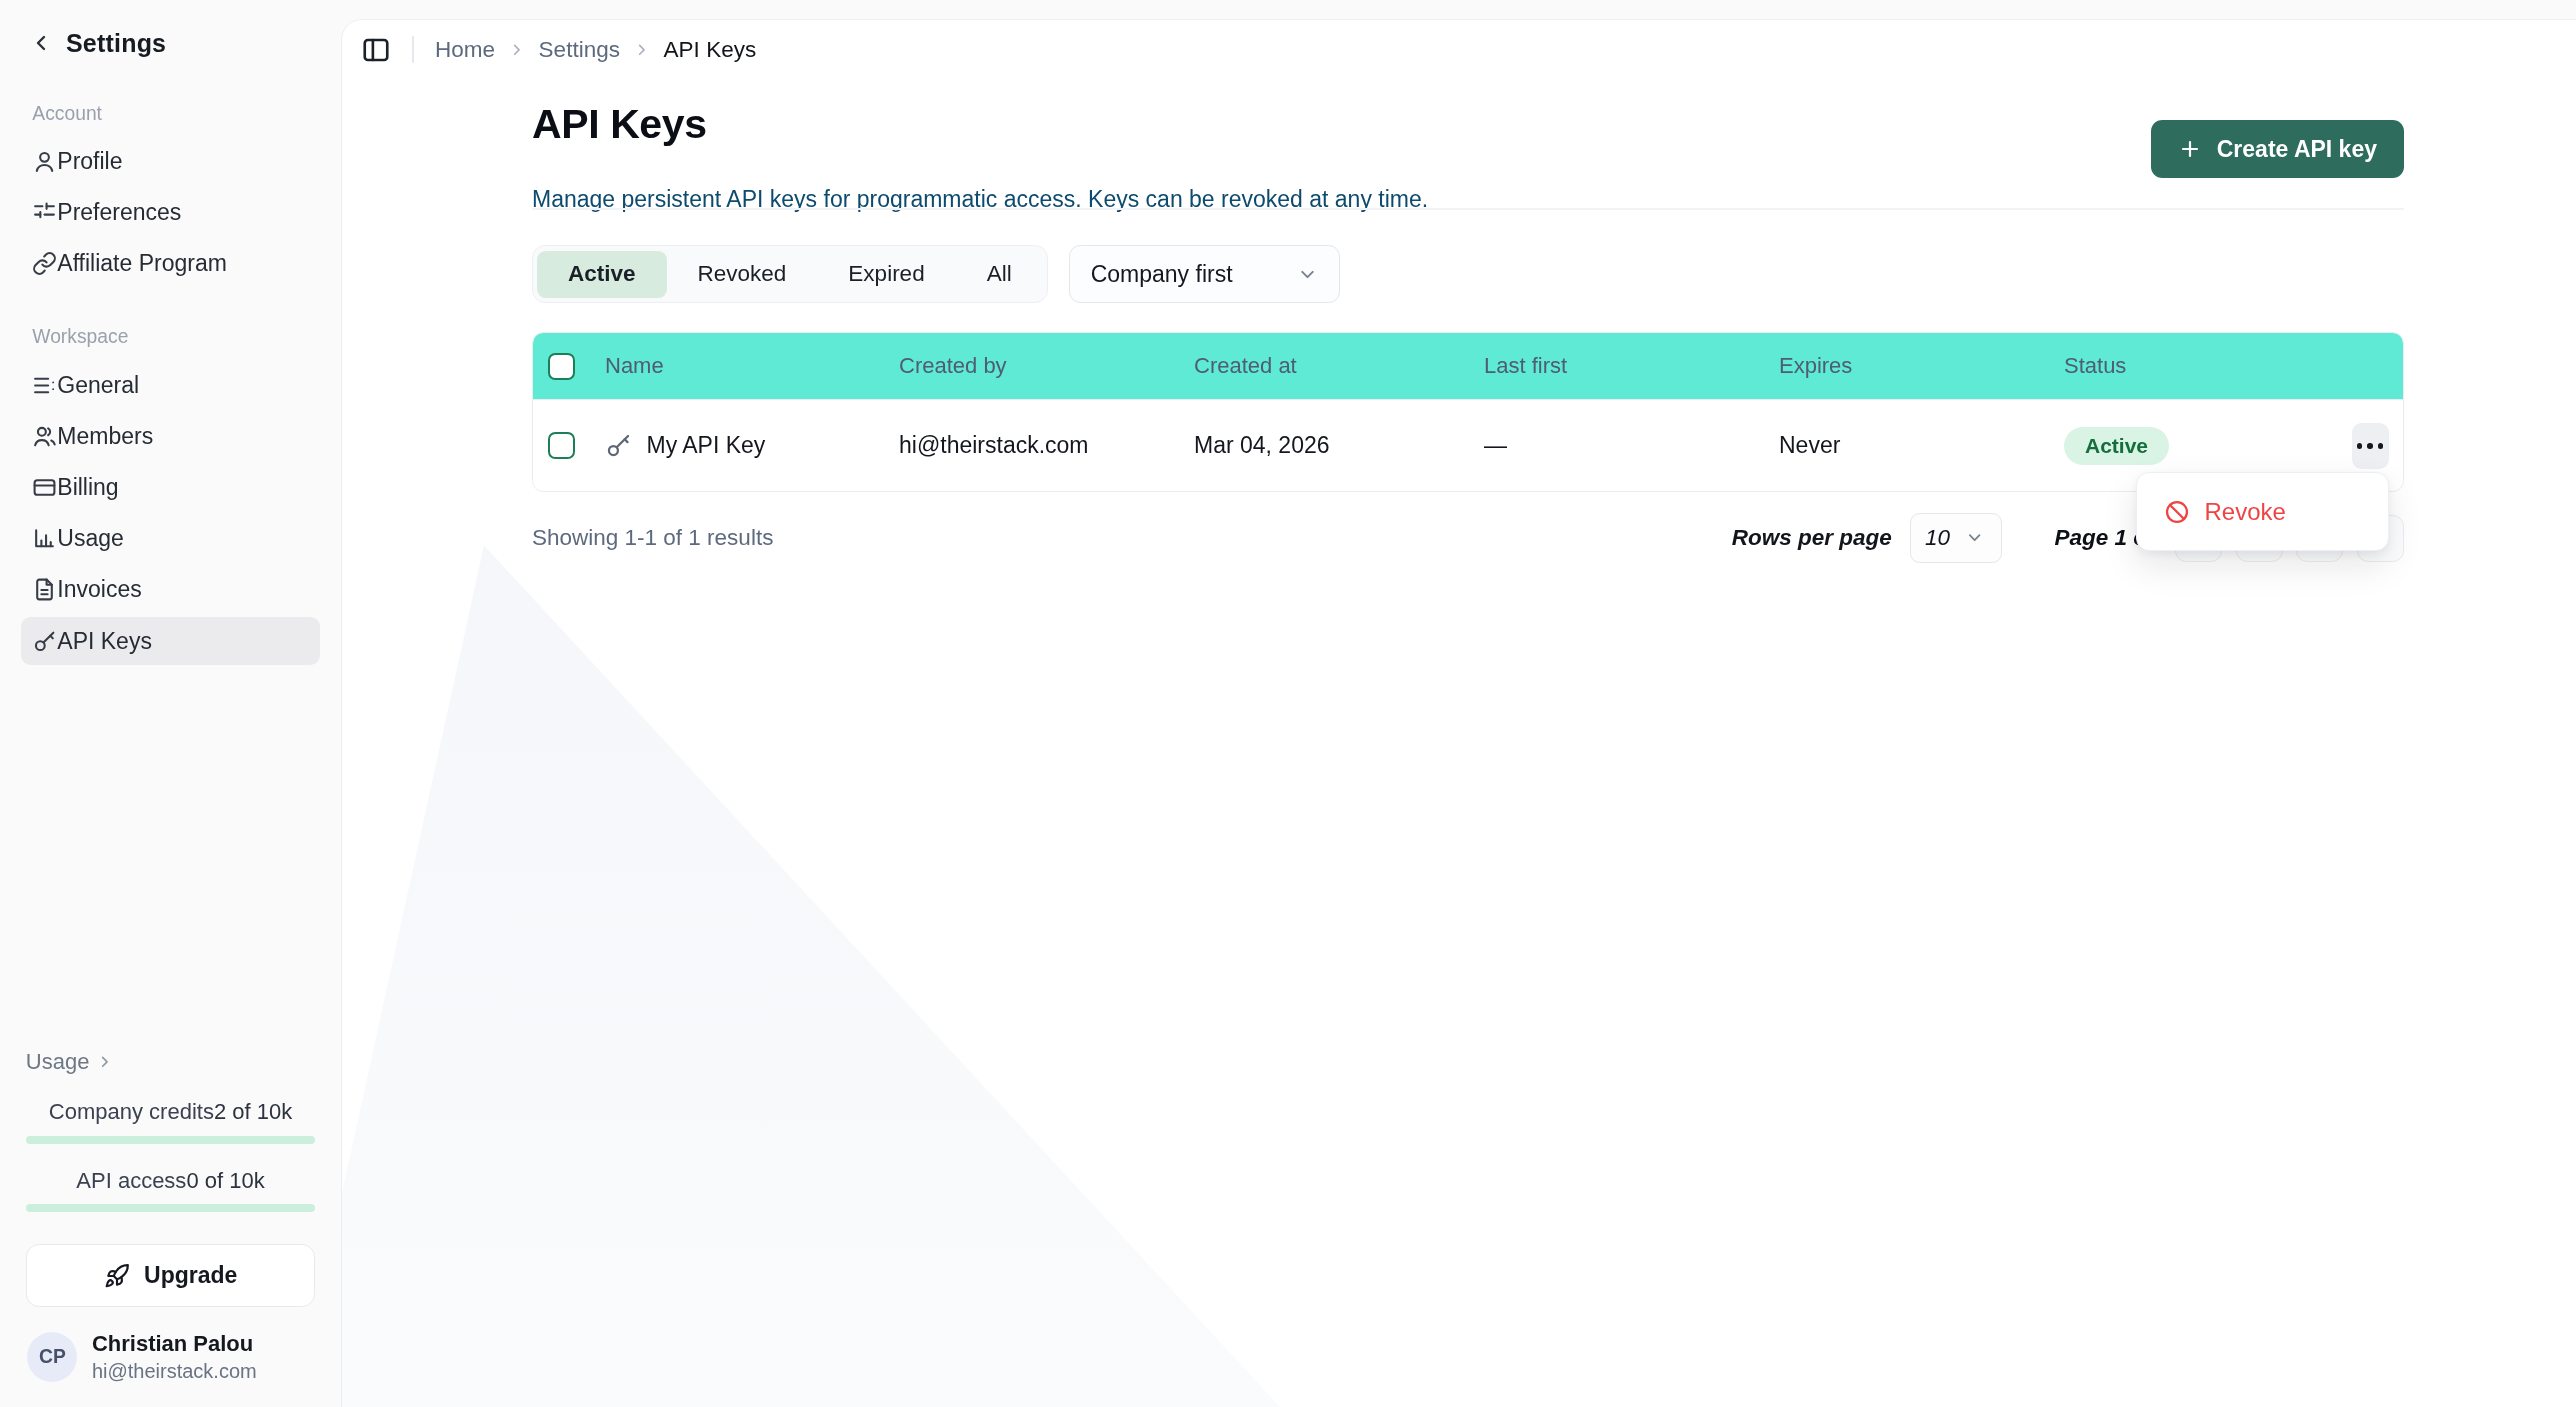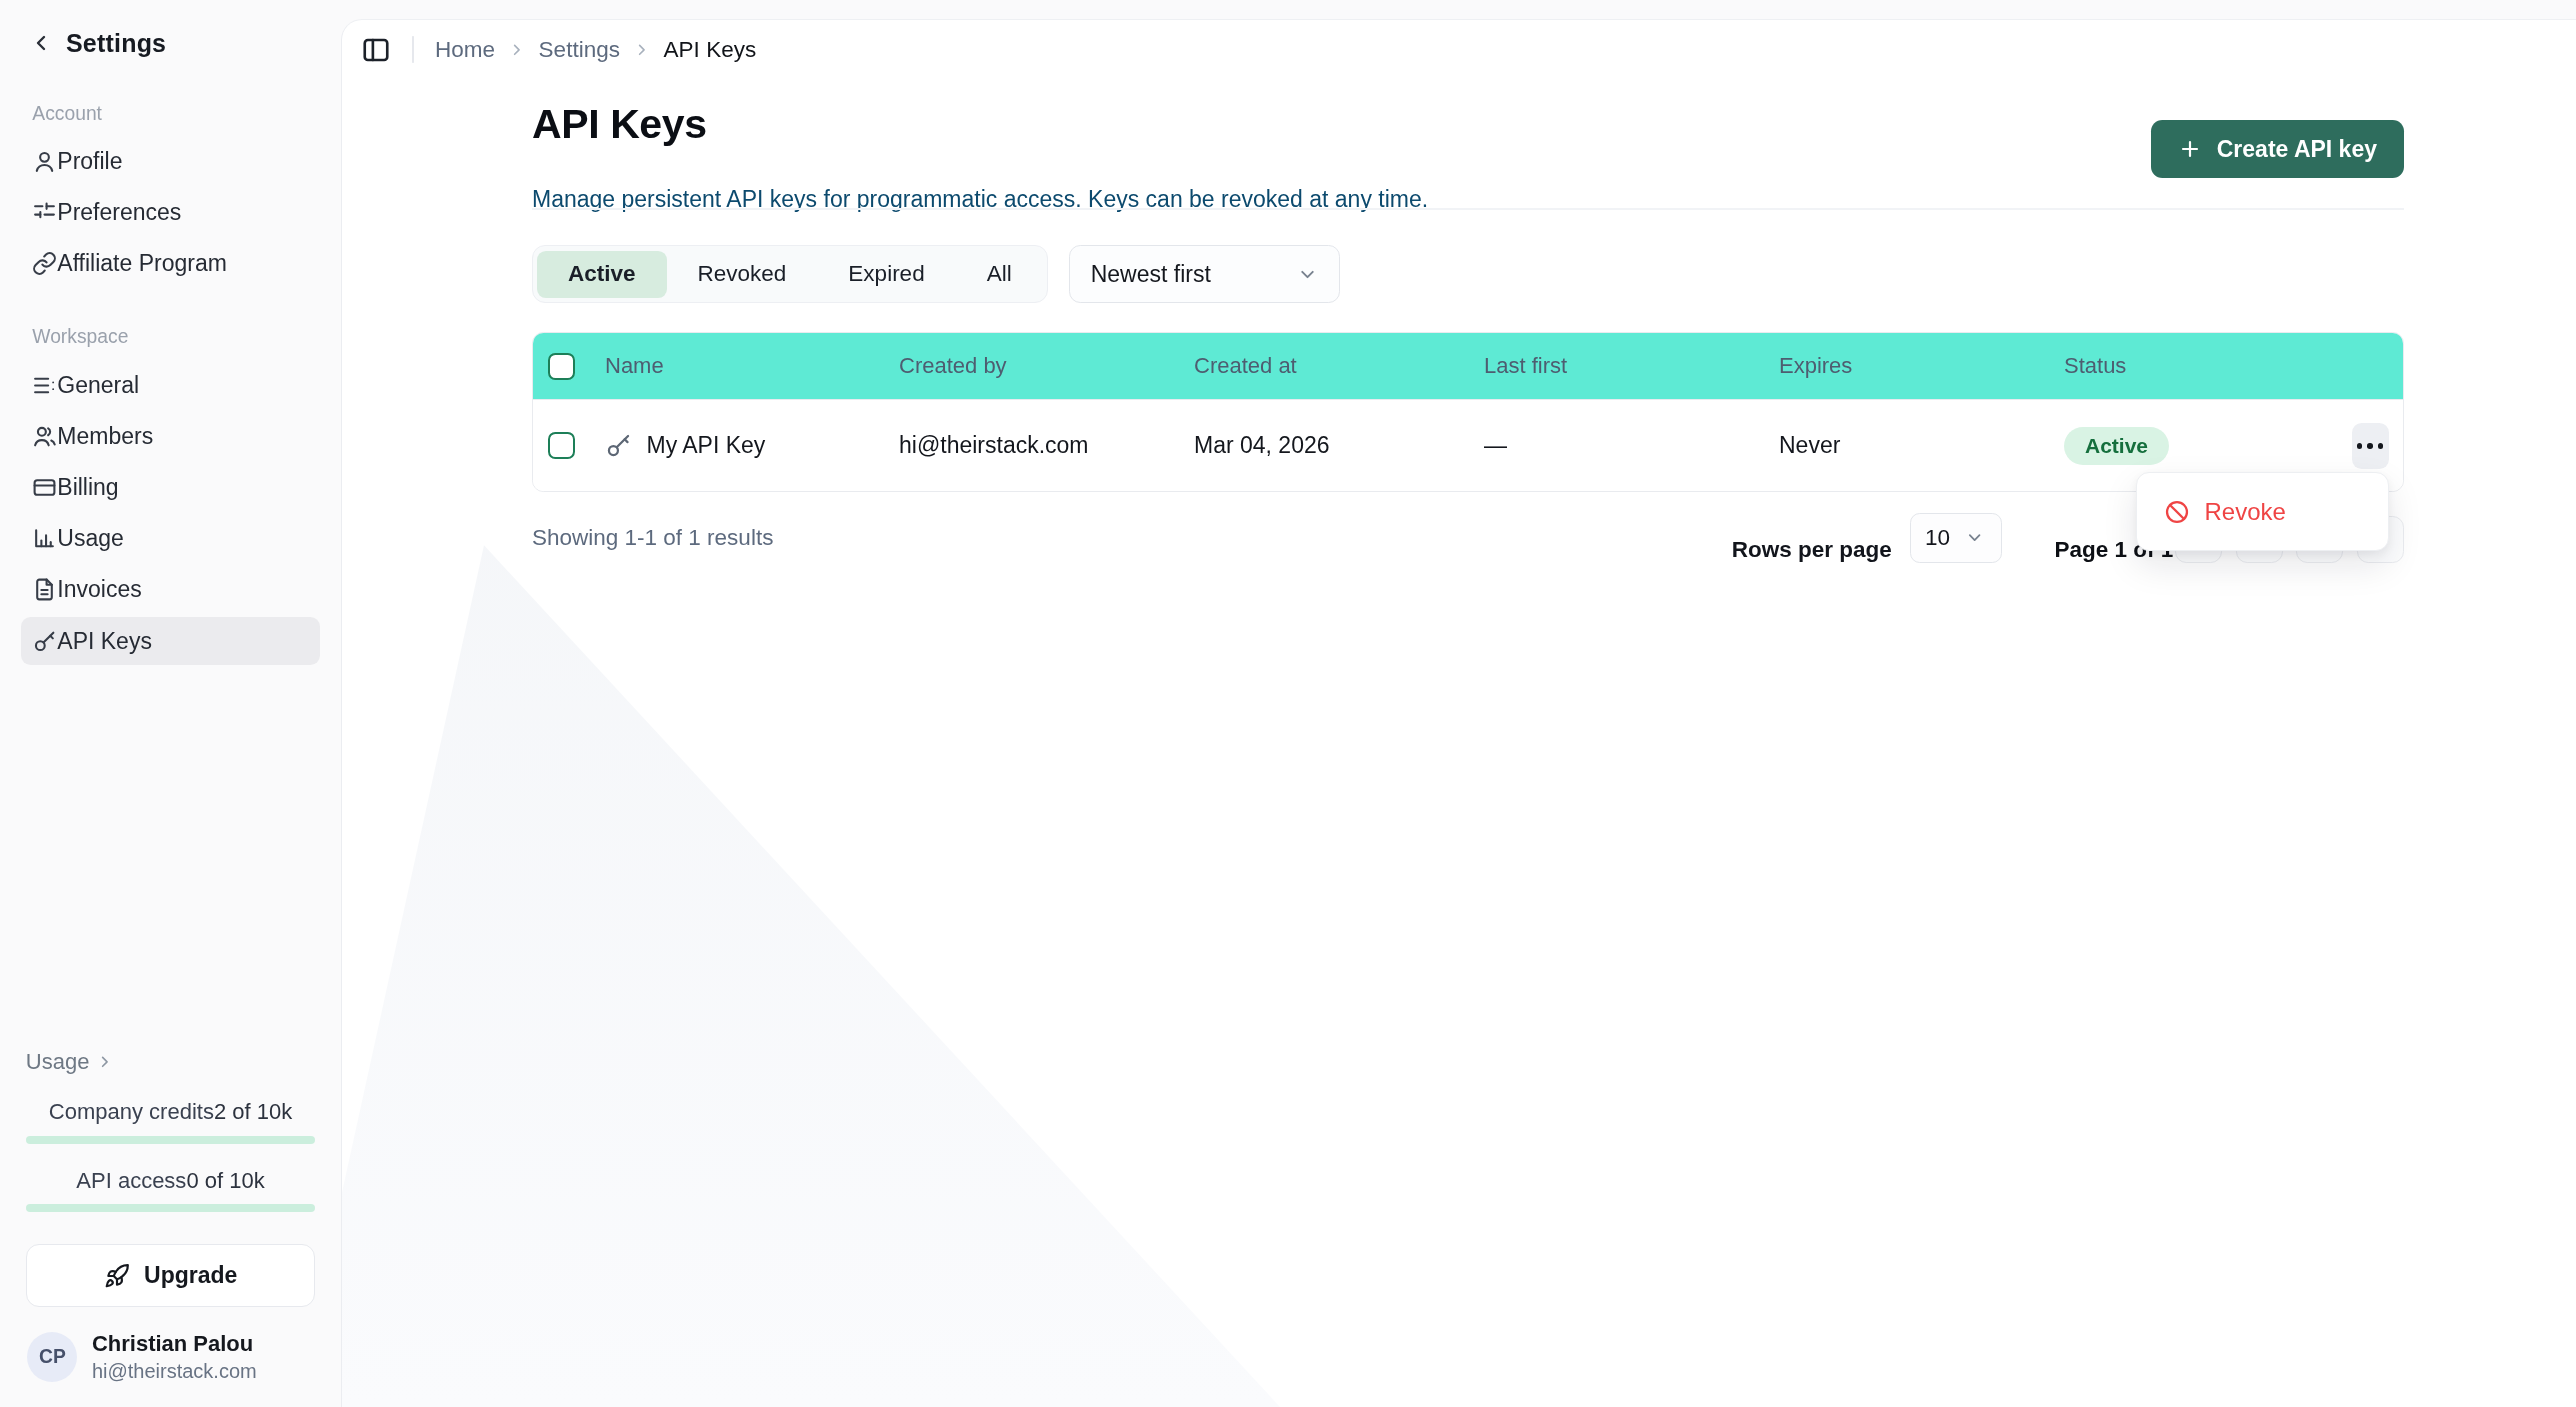--- a/index.html
+++ b/index.html
@@ -95,21 +95,21 @@
     color:#156f3d; font-size:21px; font-weight:600; }
   .actions-cell { display:flex; justify-content:flex-end; padding-right:14.5px; }
   .ellipsis-btn { width:37px; height:46px; border-radius:9.7px; background:#edeff3;
     border:none; display:flex; align-items:center; justify-content:center; gap:4.8px; cursor:pointer; }
   .dot { width:5.6px; height:5.6px; border-radius:50%; background:#15181e; }
 
   
   .t-footer { position:absolute; top:489px; left:0; width:1872px; height:58px;
     display:flex; align-items:center; }
   .showing { font-size:22.5px; color:#5d6a7e; }
-  .f-right { margin-left:auto; display:flex; align-items:flex-end; }
+  .f-right { margin-left:auto; display:flex; align-items:center;font-style:italic; }
   .rpp-label { font-size:22.5px; font-weight:600; color:#12151c; }
   .rpp-select { margin-left:17.7px; width:92px; height:50px; border:1.6px solid #e3e6eb;
     background:#fdfdfe; border-radius:9.7px; display:flex; align-items:center;
     justify-content:space-between; padding:0 14.5px; font-size:22.5px; color:#12151c; cursor:pointer; }
   .page-label { margin-left:53px; font-size:22.5px; font-weight:700; color:#0d1015; white-space:nowrap; }
   .pager { margin-left:1.6px; display:flex; gap:13.7px; }
   .pg-btn { width:47px; height:47px; border-radius:11.3px; border:1.6px solid #eaecf0;
     background:#fcfdfe; display:flex; align-items:center; justify-content:center; cursor:default; }
   .pg-btn .ic { width:21px; height:21px; color:#c3c9d2; }
 
@@ -326,21 +326,21 @@
     </button>
 
     <div class="filter-row">
       <div class="tabs">
         <div class="tab active">Active</div>
         <div class="tab">Revoked</div>
         <div class="tab">Expired</div>
         <div class="tab">All</div>
       </div>
       <div class="sort-select">
-        <span>Newest first</span>
+        <span>Company first</span>
         <span class="chevron-down">
           <svg viewBox="0 0 24 24" width="21" height="21" fill="none" stroke="currentColor" stroke-width="2.2" stroke-linecap="round" stroke-linejoin="round">
               <path d="M6 9l6 6 6-6"></path>
             </svg>
         </span>
       </div>
     </div>
 
     <div class="table">
       <div class="t-row t-head">

